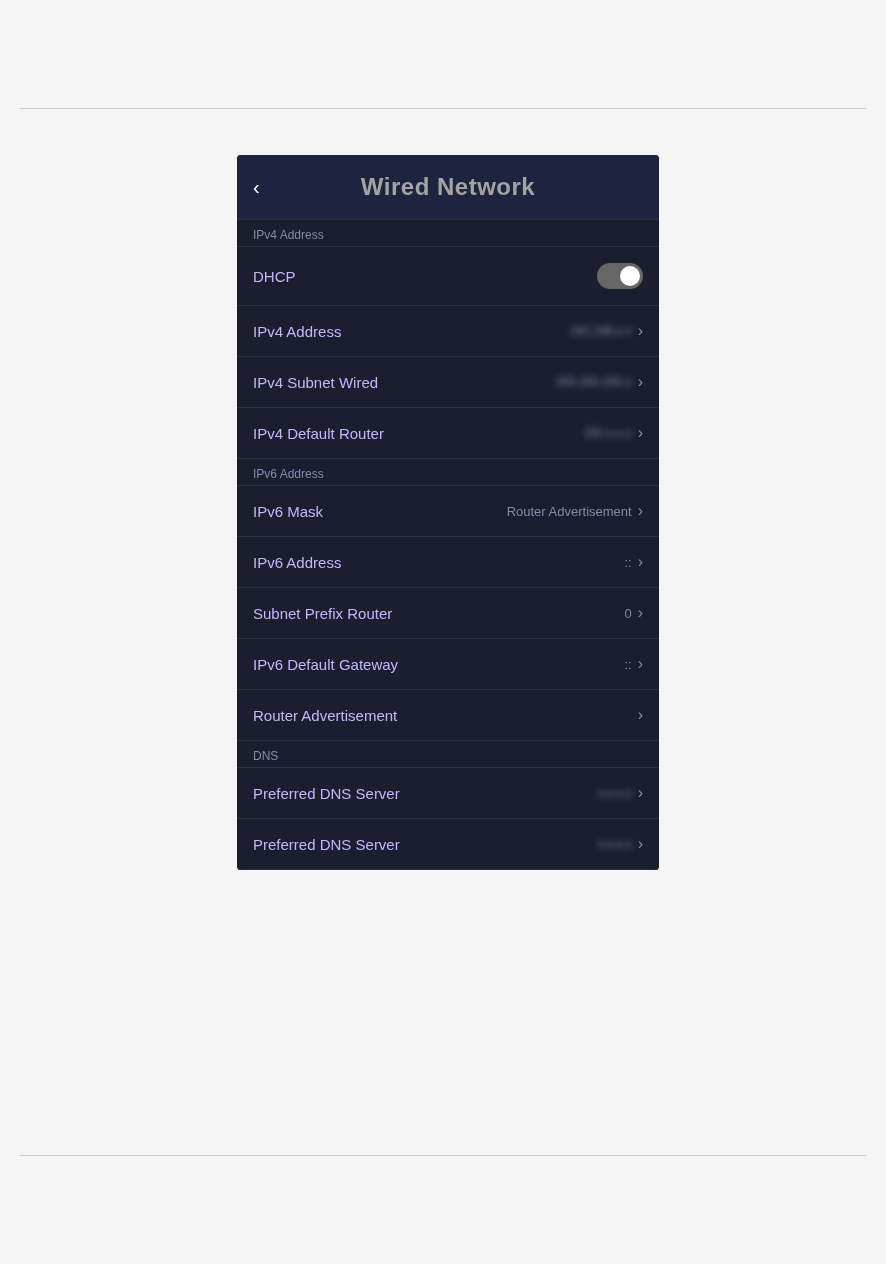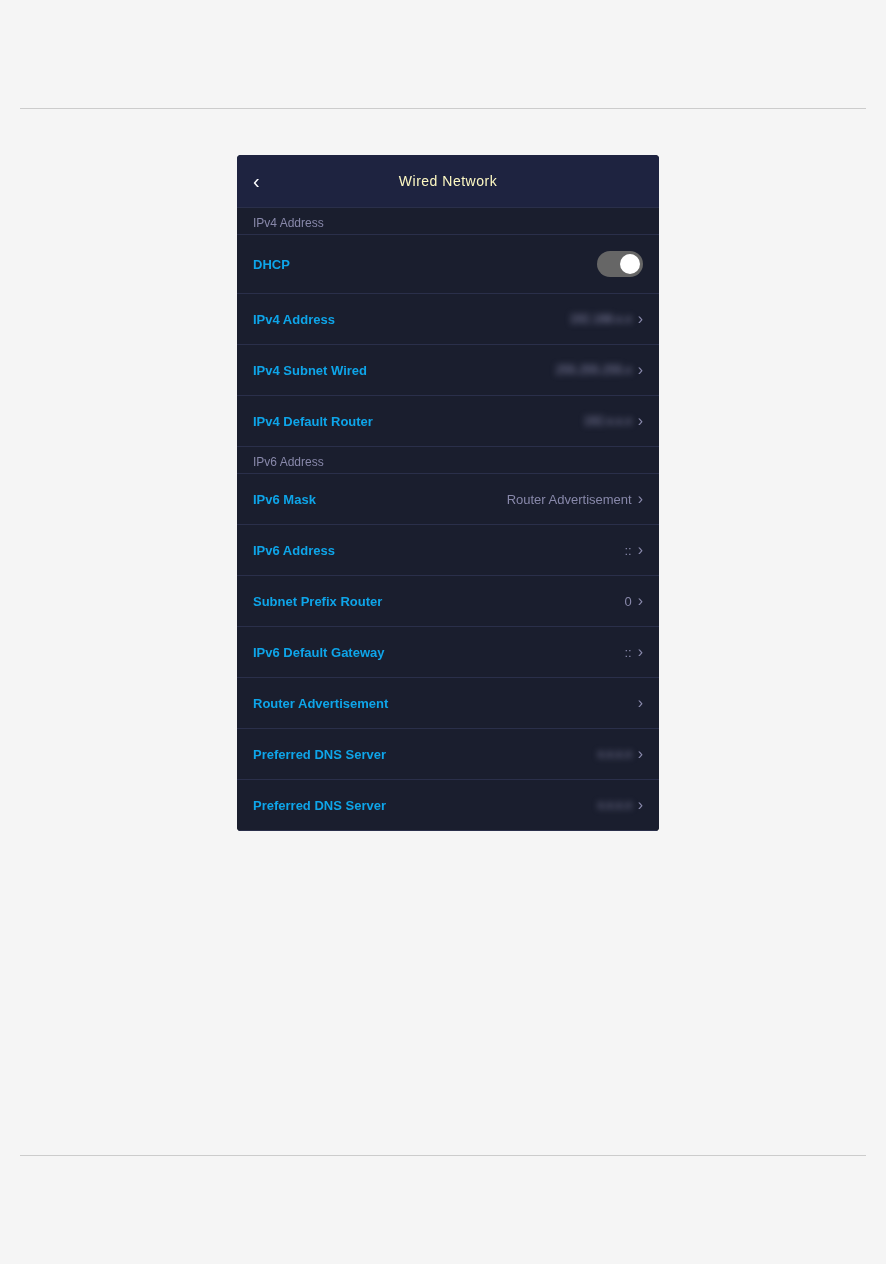--- a/index.html
+++ b/index.html
@@ -55,23 +55,23 @@
       position: absolute;
       left: 16px;
       color: #fff;
       font-size: 20px;
       cursor: pointer;
       background: none;
       border: none;
     }
 
     .panel-title {
-      color: #fef9c3;
-      font-size: 14px;
-      font-weight: 400;
+      color: #a3a3a3;
+      font-size: 24px;
+      font-weight: 700;
       letter-spacing: 0.5px;
     }
 
     
     .section-label {
       background: #1a1e2e;
       padding: 8px 16px 4px;
       color: #8888aa;
       font-size: 12px;
       border-bottom: 1px solid #2a2f4a;
@@ -82,23 +82,22 @@
       display: flex;
       align-items: center;
       justify-content: space-between;
       padding: 16px 16px;
       border-bottom: 1px solid #2a2f4a;
       background: #1a1e2e;
       cursor: pointer;
     }
 
     .row-label {
-      color: #0ea5e9;
-      font-size: 13px;
-      font-weight: bold;
+      color: #c4b5fd;
+      font-size: 15px;
     }
 
     .row-right {
       display: flex;
       align-items: center;
       gap: 6px;
       color: #8888aa;
       font-size: 14px;
     }
 
@@ -218,20 +217,21 @@
     </div>
   </div>
 
   <div class="row">
     <span class="row-label">Router Advertisement</span>
     <div class="row-right">
       <span class="chevron">›</span>
     </div>
   </div>
 
+  <div class="section-label">DNS</div>
 
   <div class="row">
     <span class="row-label">Preferred DNS Server</span>
     <div class="row-right">
       <span class="row-value blurred">x.x.x.x</span>
       <span class="chevron">›</span>
     </div>
   </div>
 
   <div class="row">

